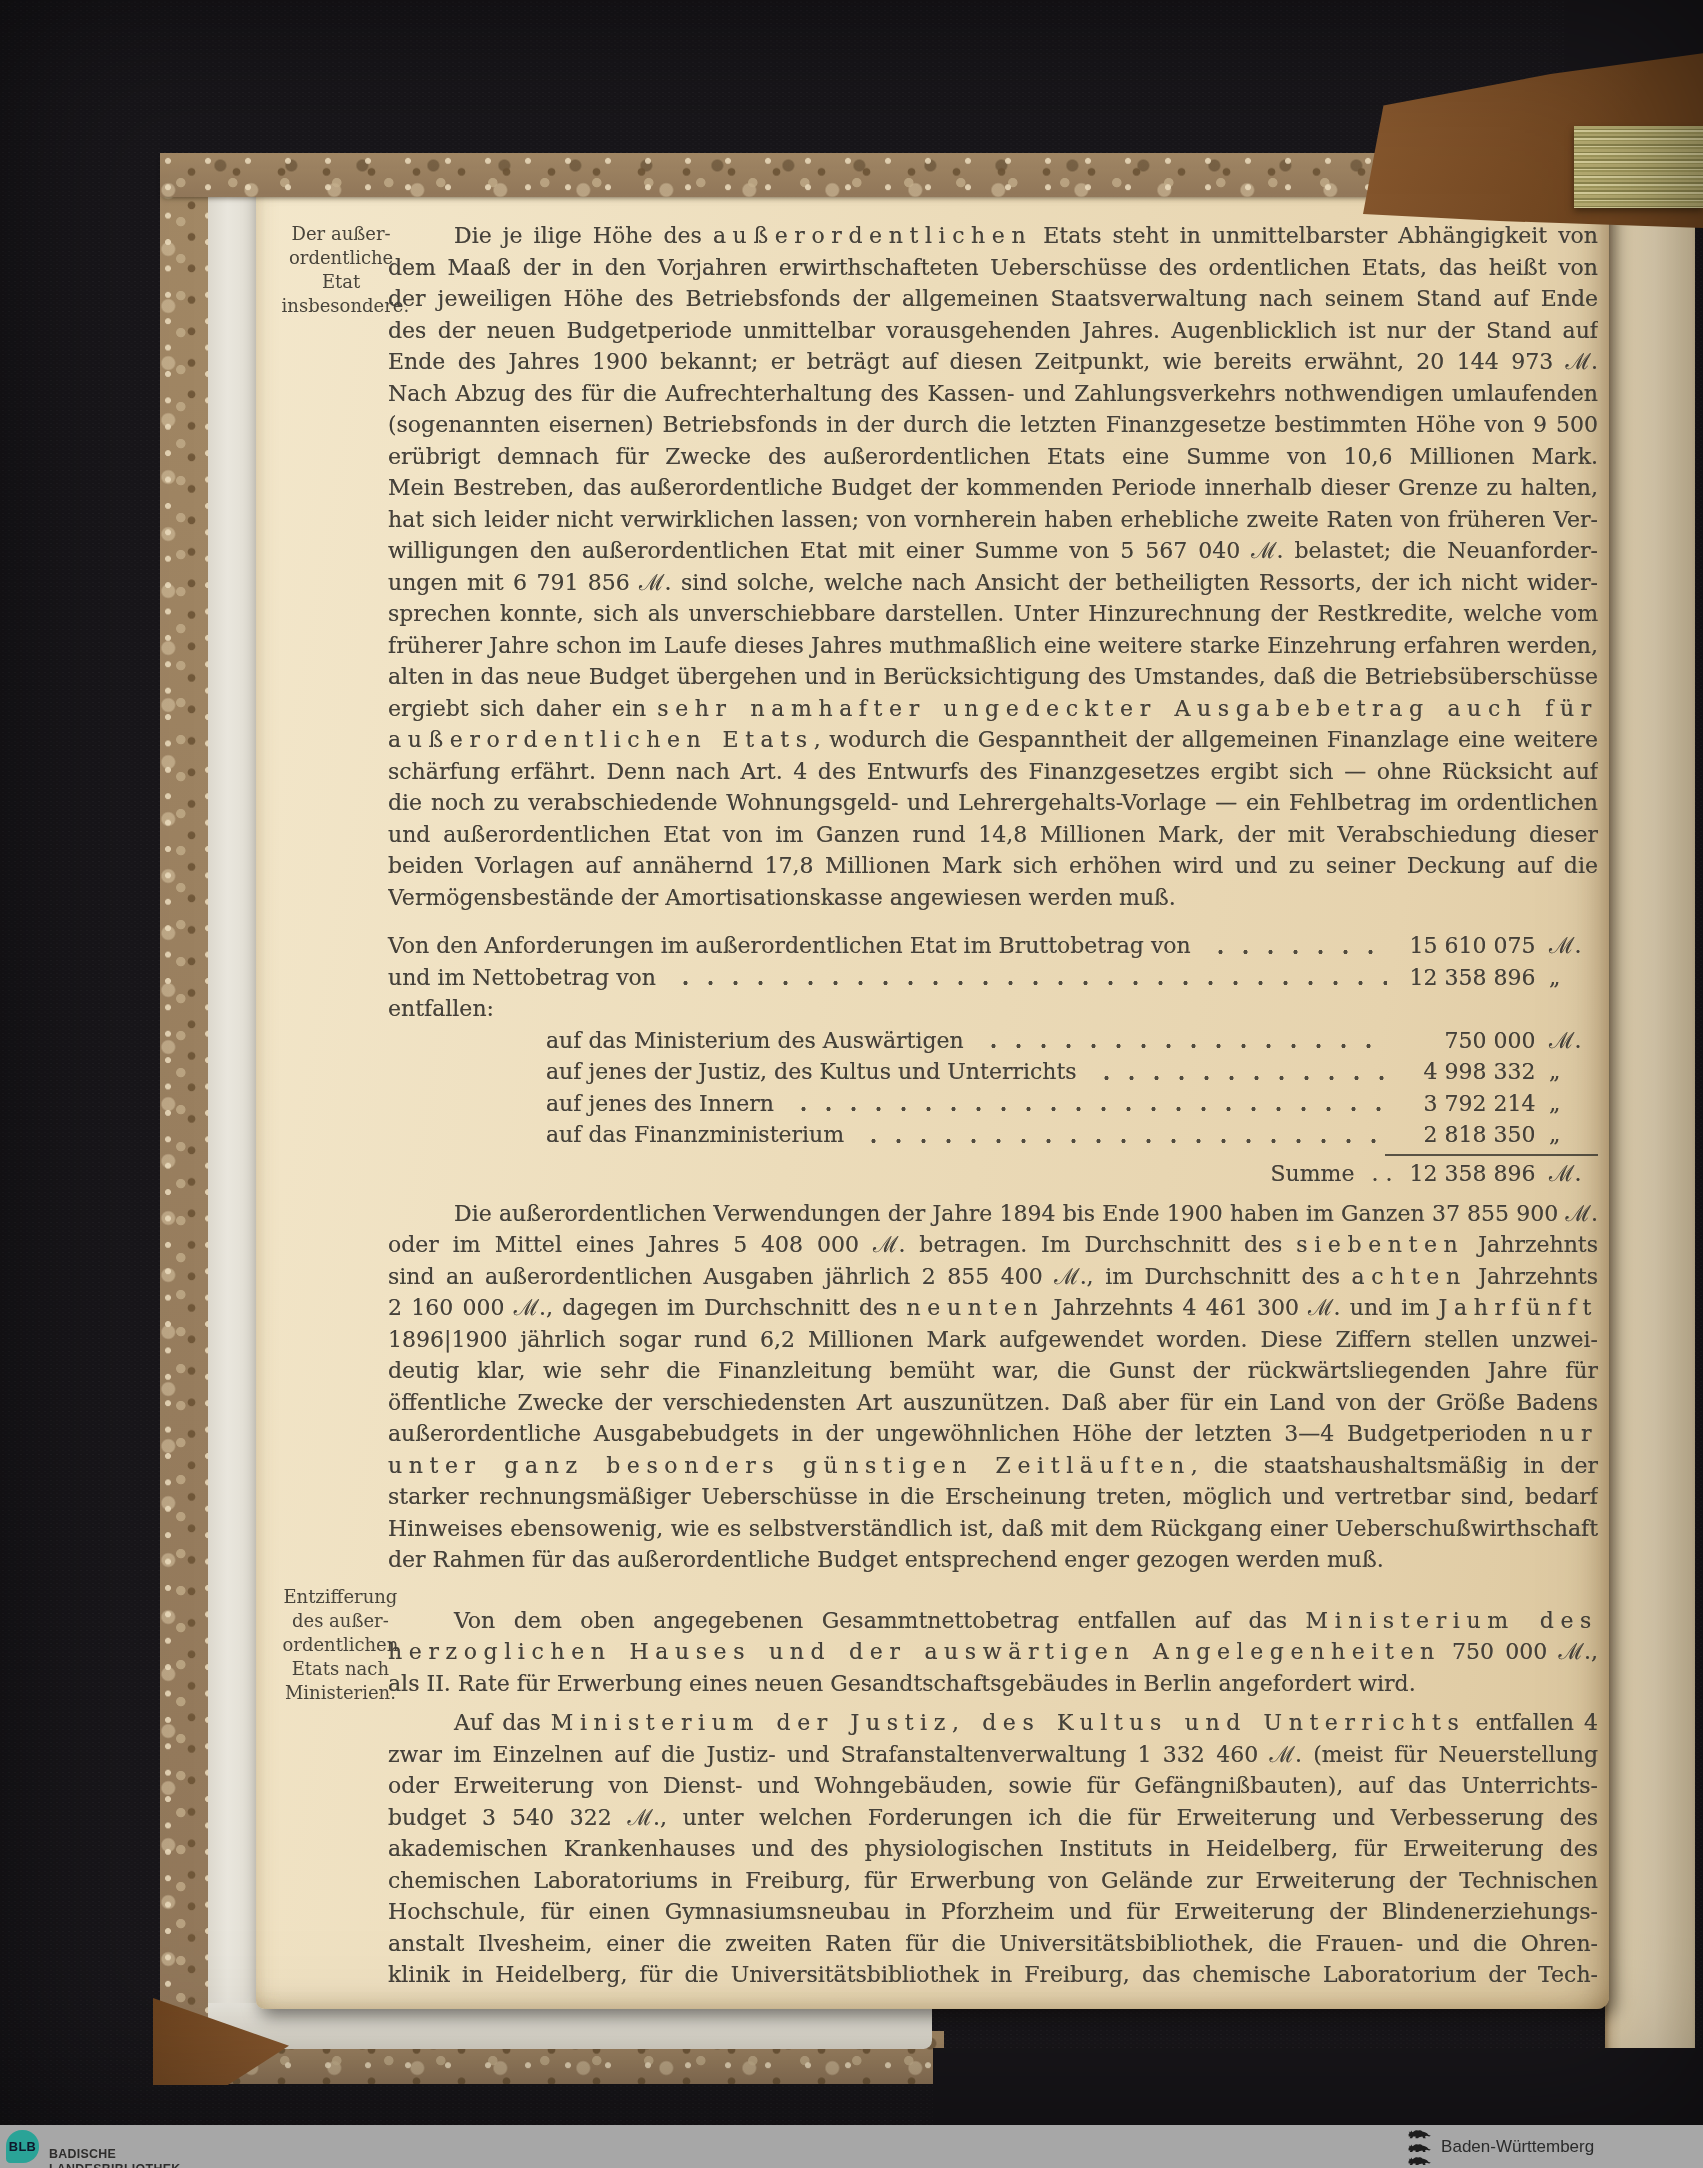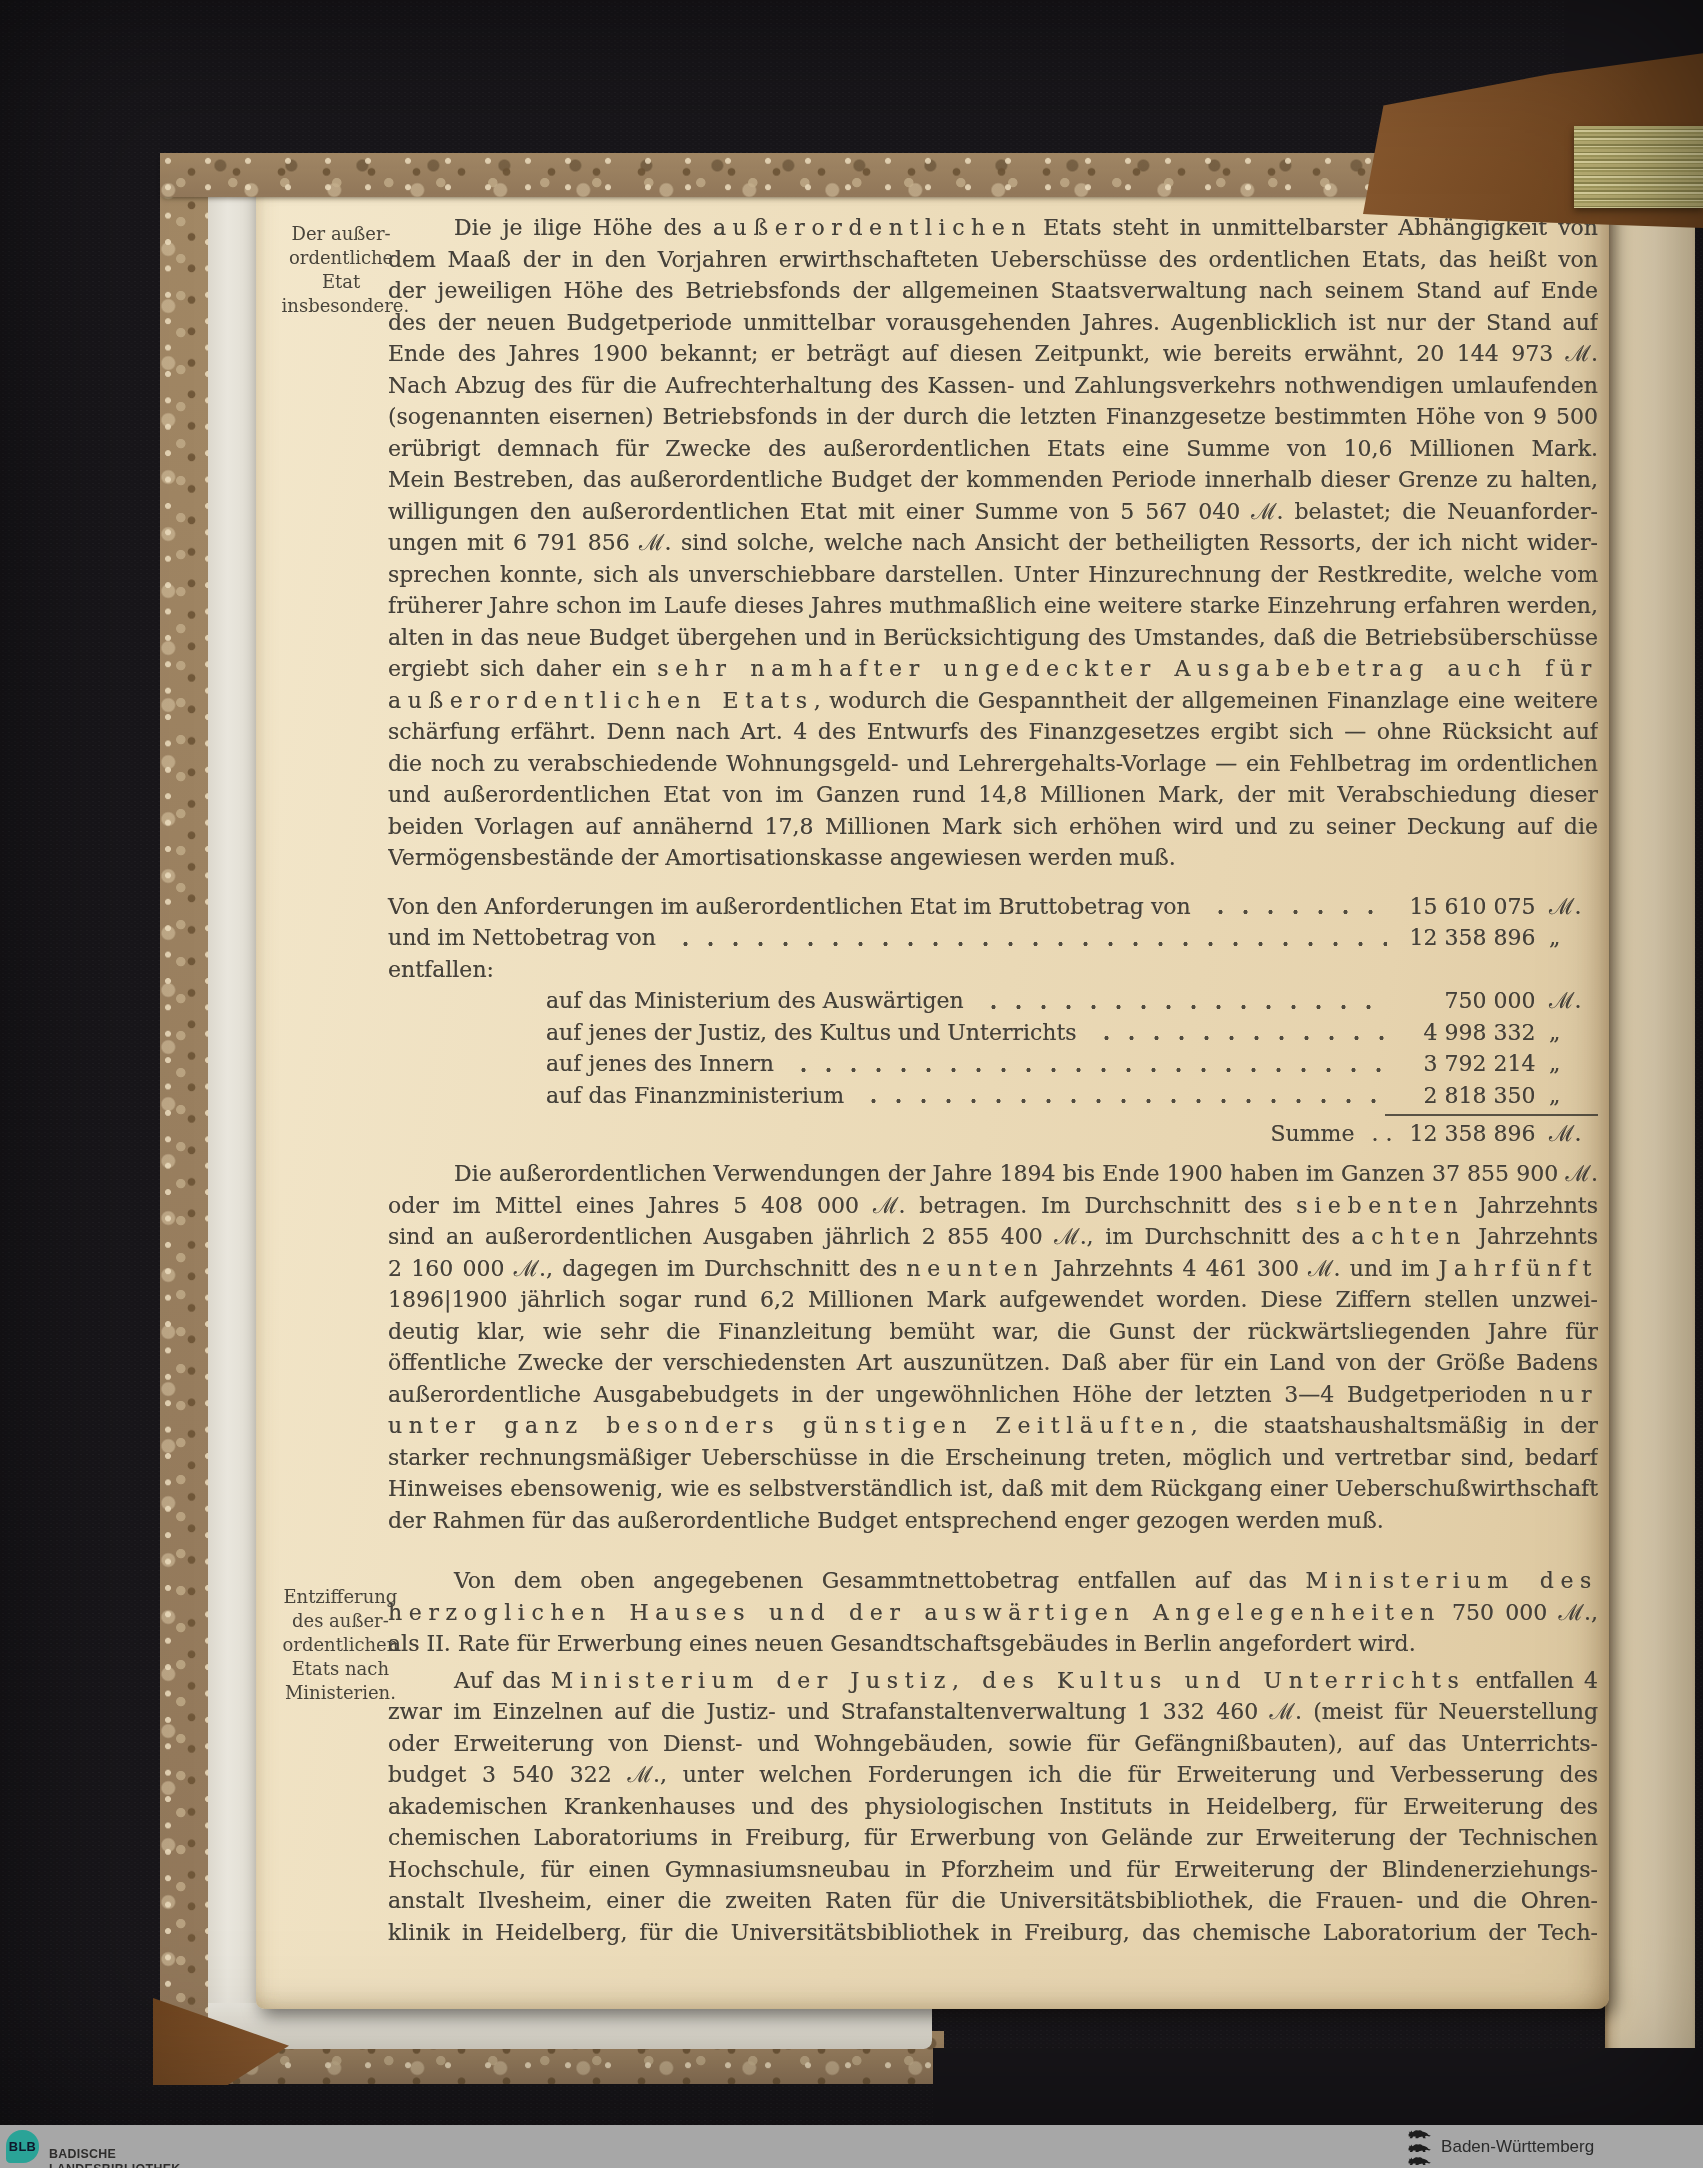--- a/index.html
+++ b/index.html
@@ -54,21 +54,21 @@
                    inset 17px 0 22px -17px rgba(140,110,60,.25),
                    5.1px 6.8px 17px rgba(10,8,4,.5);
         color:#45413a;}
   .pagenum{position:absolute;top:-10.2px;left:678px;font-size:19.6px;letter-spacing:5.1px;color:#4a463c;}
   .mnote{position:absolute;font-size:18px;line-height:24px;text-align:center;color:#48443b;}
   .mnote1{top:44px;left:25.6px;width:119px;}
   .mnote2{top:1407px;left:20.4px;width:128px;}
   .textcol{position:absolute;left:132px;top:34px;width:1210px;}
   .tline{font-size:22px;line-height:31.5px;height:31.5px;overflow:hidden;white-space:normal;
          text-align:justify;text-align-last:justify;text-shadow:0 0 0.5px rgba(60,55,45,.55);}
-  .tline.ind{padding-left:66px;}
+  .tline.ind{padding-left:66px;margin-top:8px;}
   .tline.nojust{text-align-last:left;}
   .sp{letter-spacing:.30em;}
   .tablock{margin-top:17px;}
   .trow{display:flex;align-items:baseline;font-size:22px;line-height:31.5px;height:31.5px;
         text-shadow:0 0 0.5px rgba(60,55,45,.55);}
   .trow.ind1 .rlabel{padding-left:158px;}
   .leader{flex:1;align-self:flex-end;height:8.5px;margin:0 12px 6px 17px;
           background-image:radial-gradient(circle,rgba(64,60,50,.9) 1.8px,transparent 2.3px);
           background-size:25px 7.7px;background-repeat:repeat-x;background-position:0 100%;}
   .amount{width:136px;text-align:right;white-space:nowrap;}
@@ -125,20 +125,21 @@
       <div>
           <div class="tline ind">Die je ilige Höhe des <span class="sp">außerordentlichen</span> Etats steht in unmittelbarster Abhängigkeit von</div>
           <div class="tline">dem Maaß der in den Vorjahren erwirthschafteten Ueberschüsse des ordentlichen Etats, das heißt von</div>
           <div class="tline">der jeweiligen Höhe des Betriebsfonds der allgemeinen Staatsverwaltung nach seinem Stand auf Ende</div>
           <div class="tline">des der neuen Budgetperiode unmittelbar vorausgehenden Jahres.  Augenblicklich ist nur der Stand auf</div>
           <div class="tline">Ende des Jahres 1900 bekannt; er beträgt auf diesen Zeitpunkt, wie bereits erwähnt, 20 144 973 ℳ.</div>
           <div class="tline">Nach Abzug des für die Aufrechterhaltung des Kassen- und Zahlungsverkehrs nothwendigen umlaufenden</div>
           <div class="tline">(sogenannten eisernen) Betriebsfonds in der durch die letzten Finanzgesetze bestimmten Höhe von 9 500 000 ℳ.</div>
           <div class="tline">erübrigt demnach für Zwecke des außerordentlichen Etats eine Summe von 10,6 Millionen Mark.</div>
           <div class="tline">Mein Bestreben, das außerordentliche Budget der kommenden Periode innerhalb dieser Grenze zu halten,</div>
+          <div class="tline">hat sich leider nicht verwirklichen lassen; von vornherein haben erhebliche zweite Raten von früheren Ver-</div>
           <div class="tline">willigungen den außerordentlichen Etat mit einer Summe von 5 567 040 ℳ. belastet; die Neuanforder-</div>
           <div class="tline">ungen mit 6 791 856 ℳ. sind solche, welche nach Ansicht der betheiligten Ressorts, der ich nicht wider-</div>
           <div class="tline">sprechen konnte, sich als unverschiebbare darstellen.  Unter Hinzurechnung der Restkredite, welche vom</div>
           <div class="tline">früherer Jahre schon im Laufe dieses Jahres muthmaßlich eine weitere starke Einzehrung erfahren werden,</div>
           <div class="tline">alten in das neue Budget übergehen und in Berücksichtigung des Umstandes, daß die Betriebsüberschüsse</div>
           <div class="tline">ergiebt sich daher ein <span class="sp">sehr namhafter ungedeckter Ausgabebetrag auch für Zwecke des</span></div>
           <div class="tline"><span class="sp">außerordentlichen Etats</span>, wodurch die Gespanntheit der allgemeinen Finanzlage eine weitere Ver-</div>
           <div class="tline">schärfung erfährt.  Denn nach Art. 4 des Entwurfs des Finanzgesetzes ergibt sich — ohne Rücksicht auf</div>
           <div class="tline">die noch zu verabschiedende Wohnungsgeld- und Lehrergehalts-Vorlage — ein Fehlbetrag im ordentlichen</div>
           <div class="tline">und außerordentlichen Etat von im Ganzen rund 14,8 Millionen Mark, der mit Verabschiedung dieser</div>

